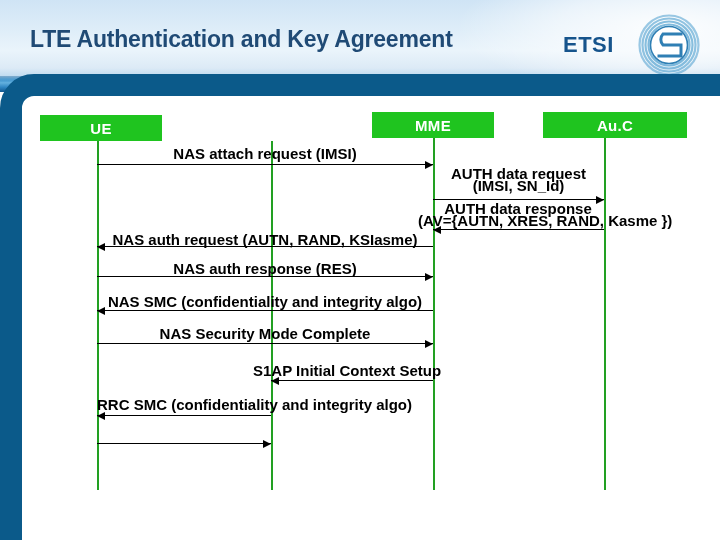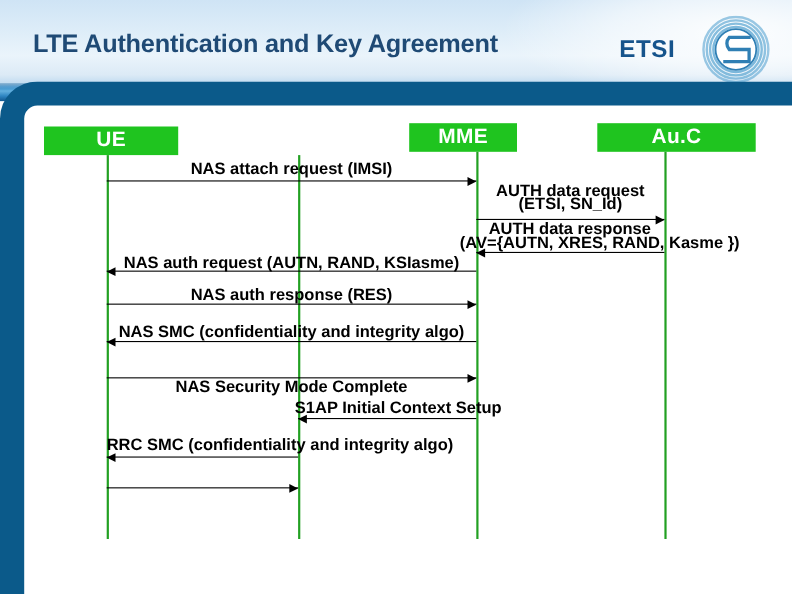--- a/index.html
+++ b/index.html
@@ -111,21 +111,21 @@
     left: 0; top: 0;
     width: 720px; height: 540px;
   }
 
   
   .entity {
     position: absolute;
     height: 26px;
     background: #1fc41f;
     color: #ffffff;
-    font-size: 19px;
+    font-size: 15px;
     font-weight: bold;
     display: flex;
     align-items: center;
     justify-content: center;
     letter-spacing: 0.3px;
     box-sizing: border-box;
   }
 
   
   .lifeline {
@@ -193,52 +193,52 @@
   <div class="frame">
     <div class="frame-inner"></div>
   </div>
 
   <div class="canvas" id="diagram">
       <div class="entity" style="left: 40px; top: 115px; width: 122px;">
         <span>UE</span>
       </div>
       <div class="lifeline" style="left: 97px; top: 141px; height: 349px;"></div>
       <div class="lifeline" style="left: 271px; top: 141px; height: 349px;"></div>
-      <div class="entity" style="left: 372px; top: 112px; width: 98px;">
+      <div class="entity" style="left: 372px; top: 112px; width: 122px;">
         <span>MME</span>
       </div>
       <div class="lifeline" style="left: 433px; top: 138px; height: 352px;"></div>
       <div class="entity" style="left: 543px; top: 112px; width: 144px;">
         <span>Au.C</span>
       </div>
       <div class="lifeline" style="left: 604px; top: 138px; height: 352px;"></div>
       <div class="msg-line" style="left: 97px; top: 164px; width: 336px;"></div>
       <div class="arrowhead right" style="top: 161px; left: 425px;"></div>
       <div class="msg-label" style="left: 97px; top: 148px; width: 336px;">NAS attach request (IMSI)</div>
       <div class="msg-line" style="left: 433px; top: 199px; width: 171px;"></div>
       <div class="arrowhead right" style="top: 196px; left: 596px;"></div>
-      <div class="msg-label" style="left: 433px; top: 168px; width: 171px;">AUTH data request<div>(ETSI, SN_Id)</div></div>
+      <div class="msg-label" style="left: 433px; top: 168px; width: 171px;">AUTH data request<div>(IMSI, SN_Id)</div></div>
       <div class="msg-line" style="left: 433px; top: 229px; width: 171px;"></div>
       <div class="arrowhead left" style="top: 226px; left: 433px;"></div>
       <div class="msg-label" style="left: 418px; top: 203px; width: 200px;">AUTH data response<div>(AV={AUTN, XRES, RAND, Kasme })</div></div>
       <div class="msg-line" style="left: 97px; top: 246px; width: 336px;"></div>
       <div class="arrowhead left" style="top: 243px; left: 97px;"></div>
       <div class="msg-label" style="left: 97px; top: 234px; width: 336px;">NAS auth request (AUTN, RAND, KSIasme)</div>
       <div class="msg-line" style="left: 97px; top: 276px; width: 336px;"></div>
       <div class="arrowhead right" style="top: 273px; left: 425px;"></div>
       <div class="msg-label" style="left: 97px; top: 263px; width: 336px;">NAS auth response (RES)</div>
       <div class="msg-line" style="left: 97px; top: 310px; width: 336px;"></div>
       <div class="arrowhead left" style="top: 307px; left: 97px;"></div>
       <div class="msg-label" style="left: 97px; top: 296px; width: 336px;">NAS SMC (confidentiality and integrity algo)</div>
       <div class="msg-line" style="left: 97px; top: 343px; width: 336px;"></div>
       <div class="arrowhead right" style="top: 340px; left: 425px;"></div>
-      <div class="msg-label" style="left: 97px; top: 328px; width: 336px; margin-top: 18px;">NAS Security Mode Complete</div>
+      <div class="msg-label" style="left: 97px; top: 328px; width: 336px;">NAS Security Mode Complete</div>
       <div class="msg-line" style="left: 271px; top: 380px; width: 162px;"></div>
       <div class="arrowhead left" style="top: 377px; left: 271px;"></div>
-      <div class="msg-label" style="left: 268px; top: 365px; width: 162px;">S1AP Initial Context Setup</div>
+      <div class="msg-label" style="left: 253px; top: 365px; width: 162px;">S1AP Initial Context Setup</div>
       <div class="msg-line" style="left: 97px; top: 415px; width: 174px;"></div>
       <div class="arrowhead left" style="top: 412px; left: 97px;"></div>
       <div class="msg-label" style="left: 97px; top: 399px; width: 142px;">RRC SMC (confidentiality and integrity algo)</div>
       <div class="msg-line" style="left: 97px; top: 443px; width: 174px;"></div>
       <div class="arrowhead right" style="top: 440px; left: 263px;"></div>
     </div>
 
 </div>
 
 </body></html>

